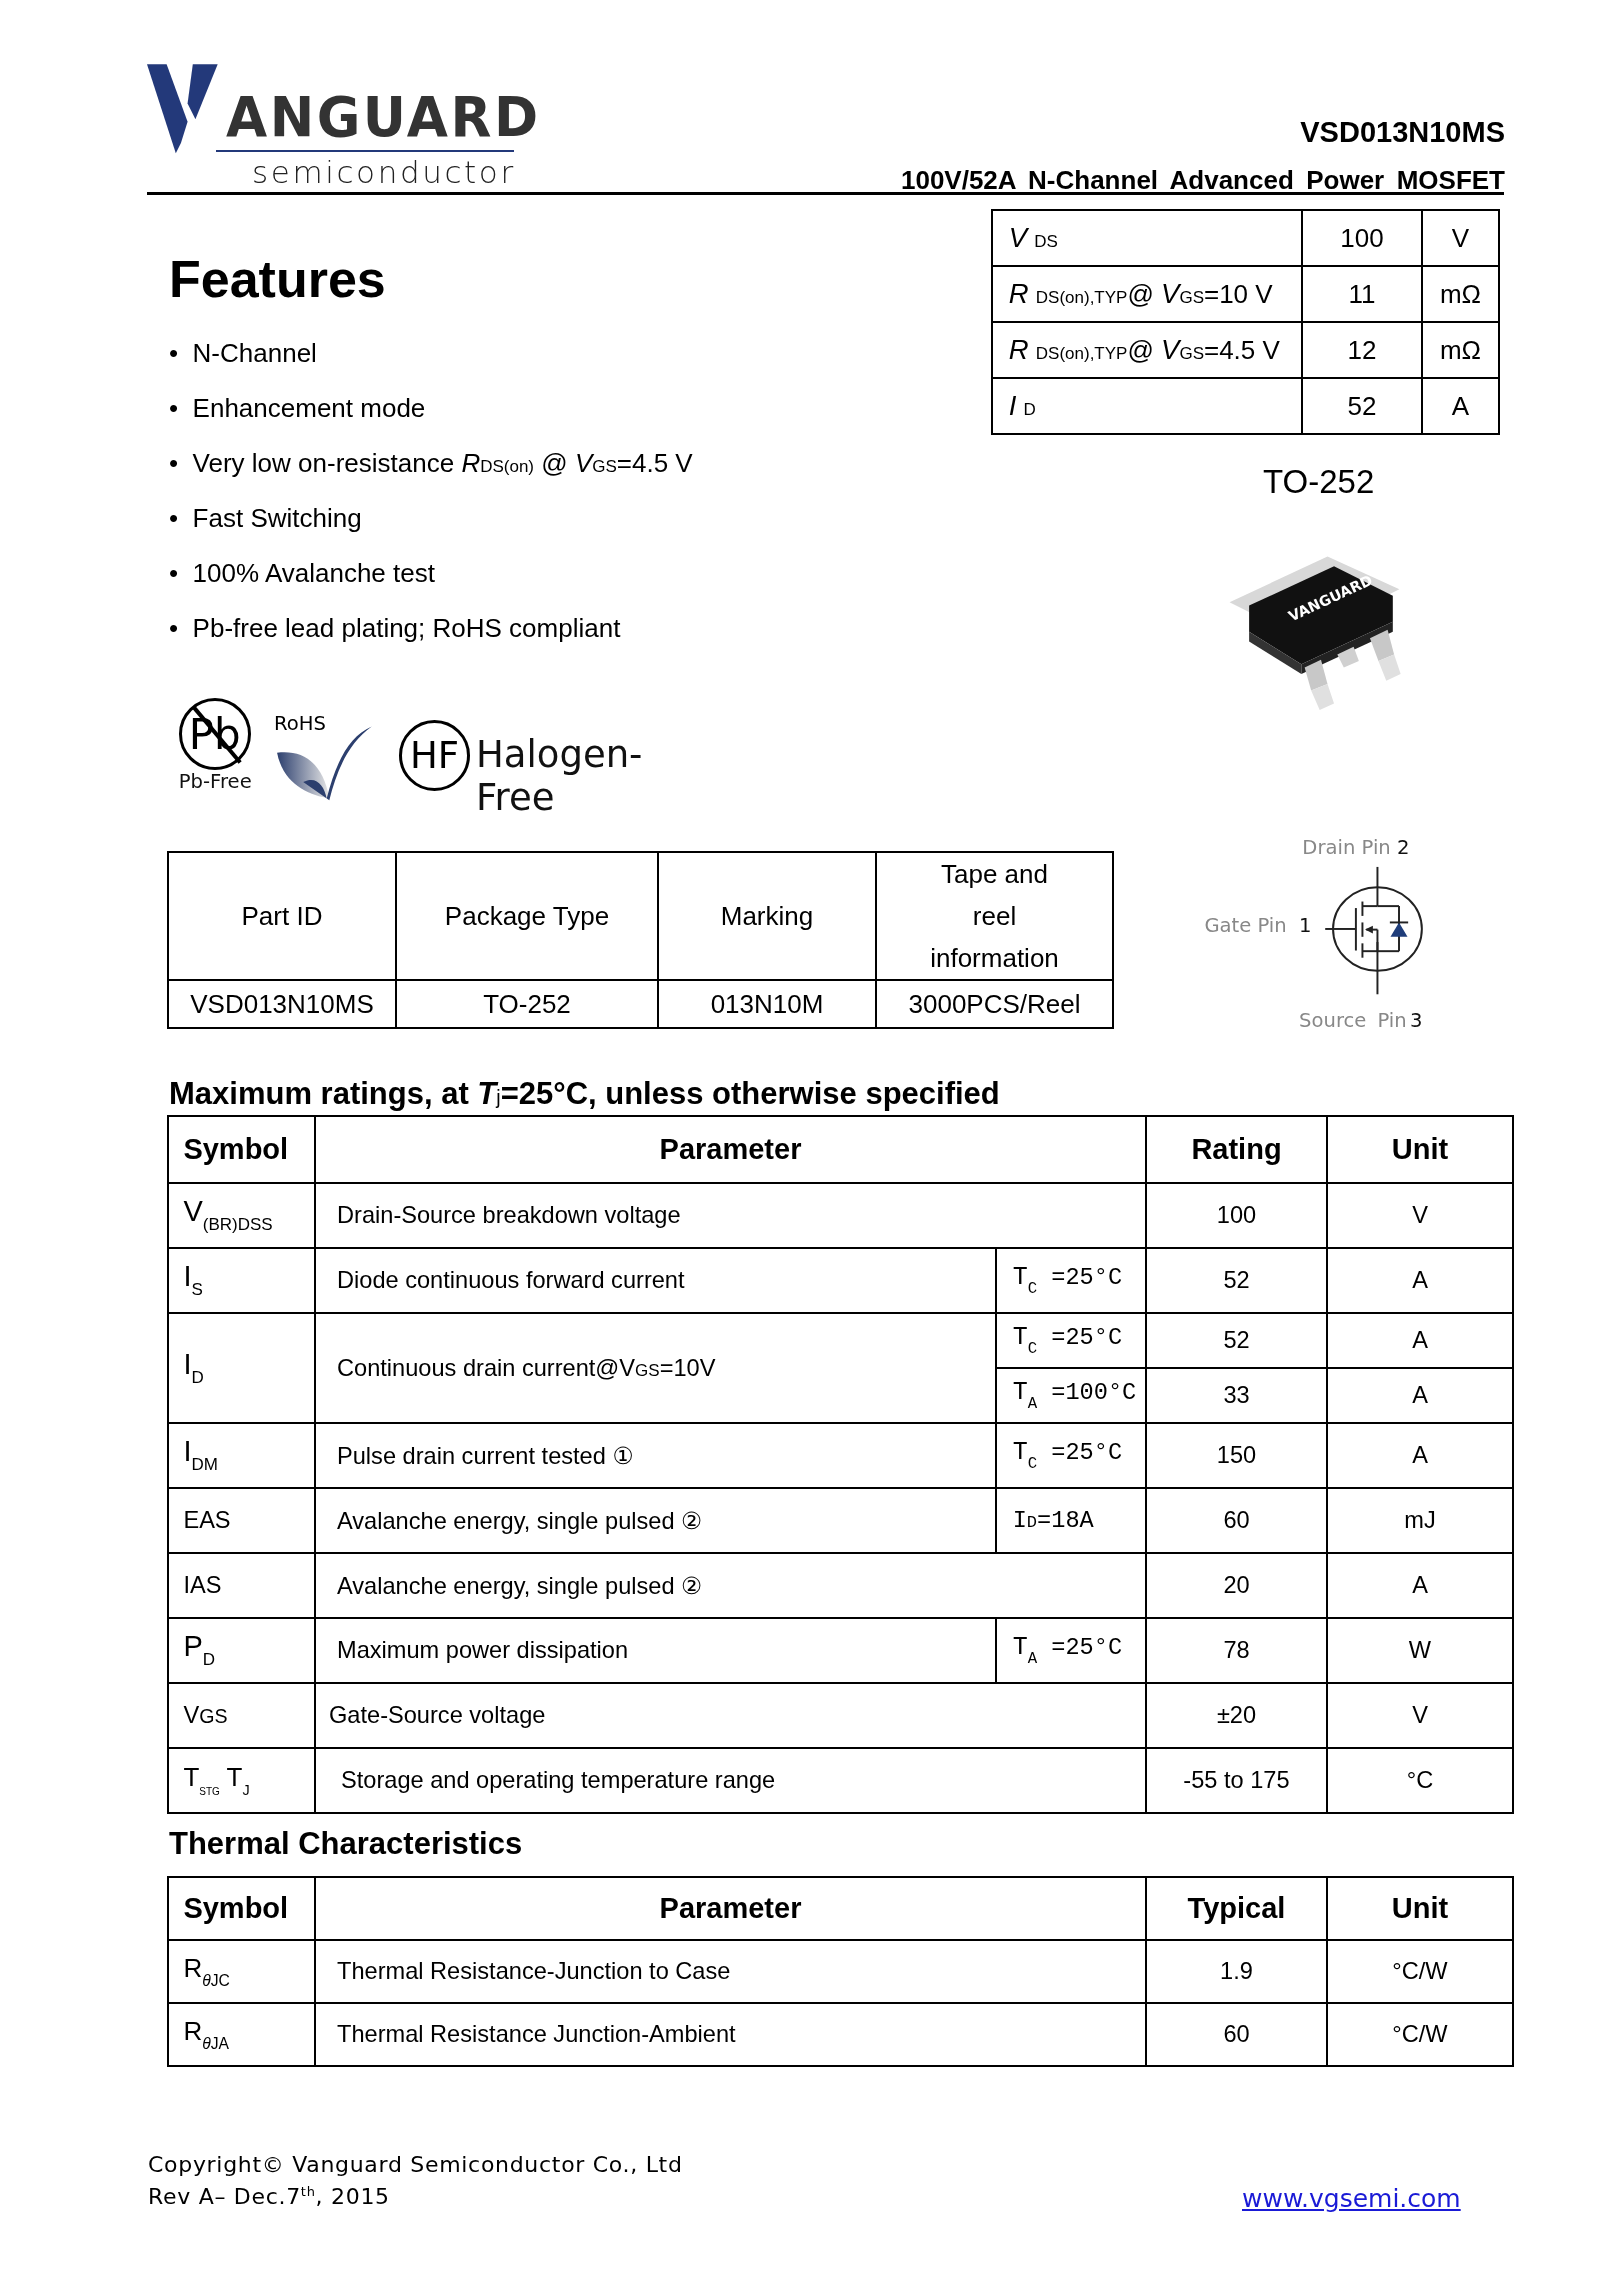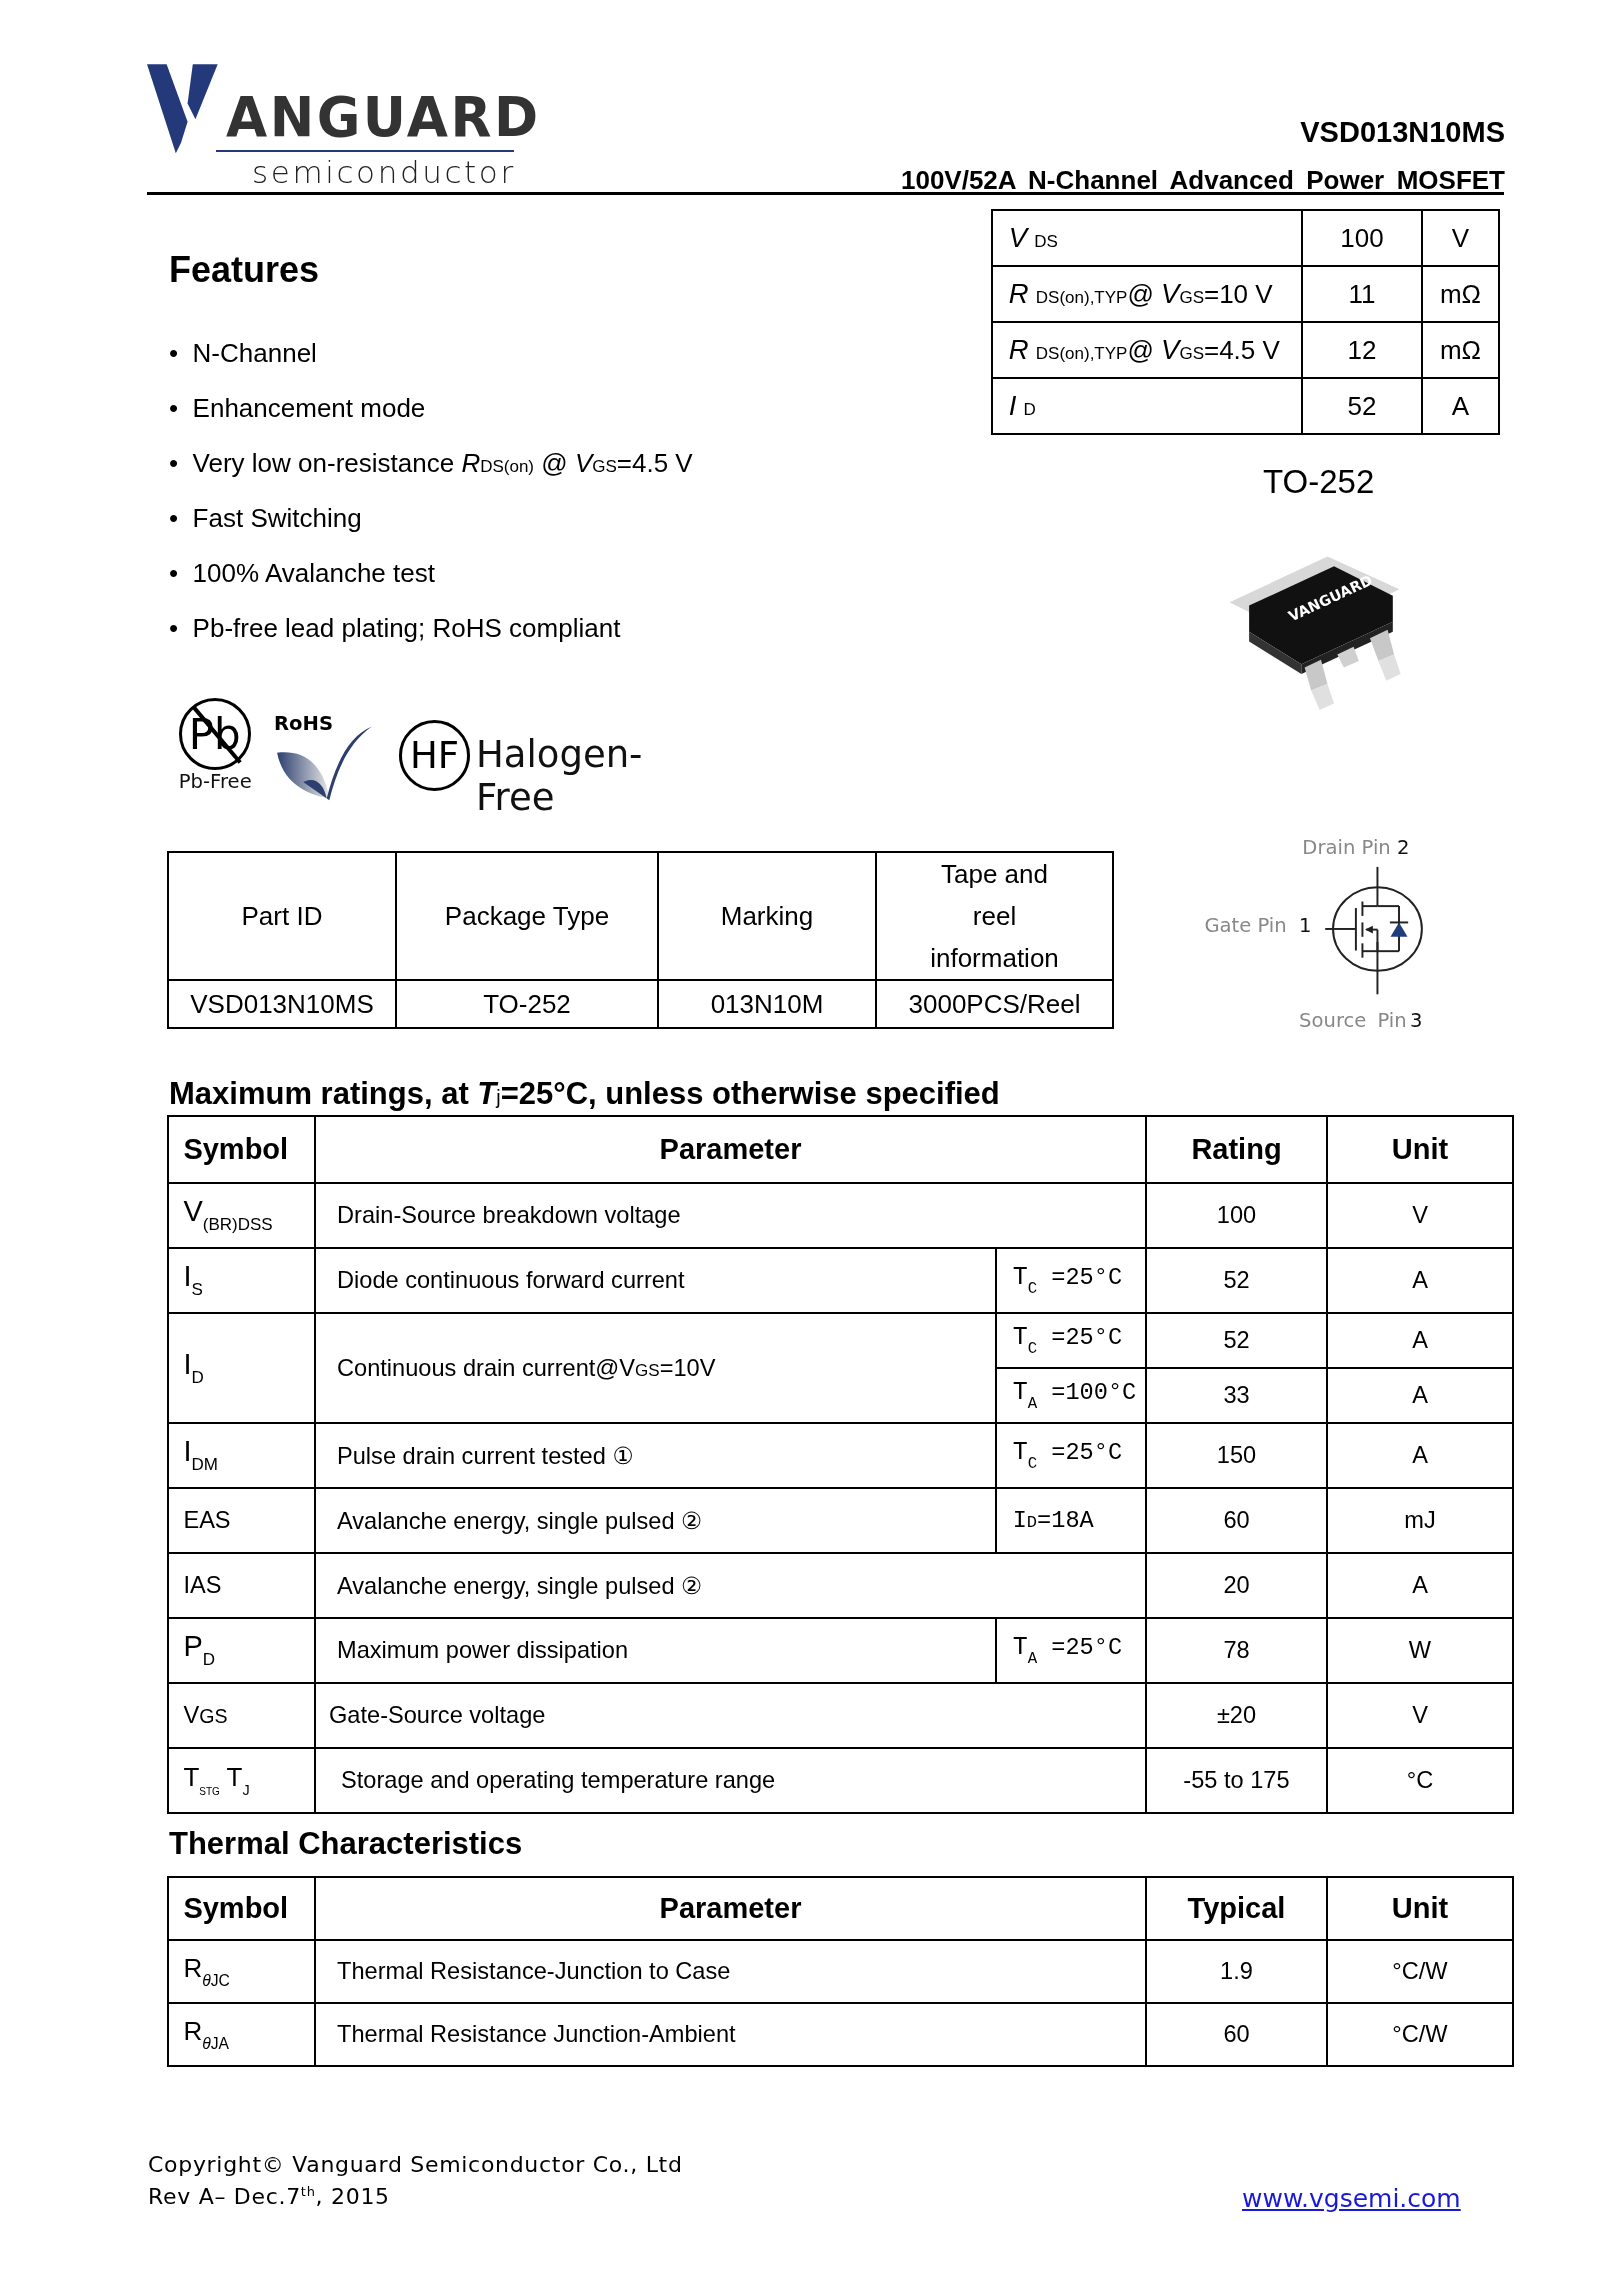--- a/index.html
+++ b/index.html
@@ -24,35 +24,35 @@
   #spec-table { left: 991px; top: 209px; width: 509px; }
   #spec-table td { border: 2px solid #000; height: 54px; font-size: 26px; padding: 0 0 0 15.7px; }
   #spec-table td.val, #spec-table td.unit { text-align: center; padding: 0; }
   #spec-table td.val { width: 118px; }
   #spec-table td.unit { width: 75px; }
   .sym-i { font-style: italic; font-size: 27.5px; }
   .sub-s { font-size: 17px; }
   #pkg-label { left: 1263px; top: 463px; font-size: 33px; }
 
   
-  #features-title { left: 169px; top: 249px; font-size: 36px; font-weight: bold; }
+  #features-title { left: 169px; top: 249px; font-size: 52px; font-weight: bold; }
   #features-list { left: 169px; top: 334px; margin: 0; padding: 0; list-style: none; }
   #features-list li { font-size: 26px; height: 55px; line-height: 39px; position: relative; padding-left: 23.6px; }
   #features-list li::before { content: "\2022"; position: absolute; left: 0; top: 0; }
   #features-list .ital { font-style: italic; }
   #features-list .sm { font-size: 17px; }
 
   
   #cert-logos { left: 169px; top: 684px; width: 536px; height: 124px; }
   .circle-badge { position:absolute; border:3.9px solid #000; border-radius:50%; box-sizing:border-box;
                   display:flex; align-items:center; justify-content:center; font-family:"DejaVu Sans", sans-serif; }
   #pb-badge { left: 9.8px; top: 14.4px; width: 72px; height: 72px; font-size: 42px; }
   #pb-badge .slash { position:absolute; left:50%; top:-2.6px; width:3.9px; height:72px; background:#000; transform:rotate(-40deg); }
   #pb-free-label { position:absolute; left:9.8px; top:86px; font-size:19.6px; font-family:"DejaVu Sans", sans-serif; color:#111; }
-  #rohs-label { position:absolute; left:105px; top:27.5px; font-size:19.6px; font-weight:bold; font-family:"DejaVu Sans", sans-serif; }
+  #rohs-label { position:absolute; left:105px; top:27.5px; font-size:19.6px; font-weight:normal; font-family:"DejaVu Sans", sans-serif; }
   #rohs-check { position:absolute; left:95px; top:39px; }
   #hf-badge { left: 230px; top: 36px; width: 71px; height: 71px; font-size: 37px; }
   #hf-label { position:absolute; left:307px; top:49px; font-size:37px; font-family:"DejaVu Sans", sans-serif; color:#111; }
 
   
   #pkg-image { left: 1223px; top: 550px; }
   #schematic { left: 1204px; top: 831px; }
 
   
   #order-table { left: 167px; top: 851px; width: 947px; }

